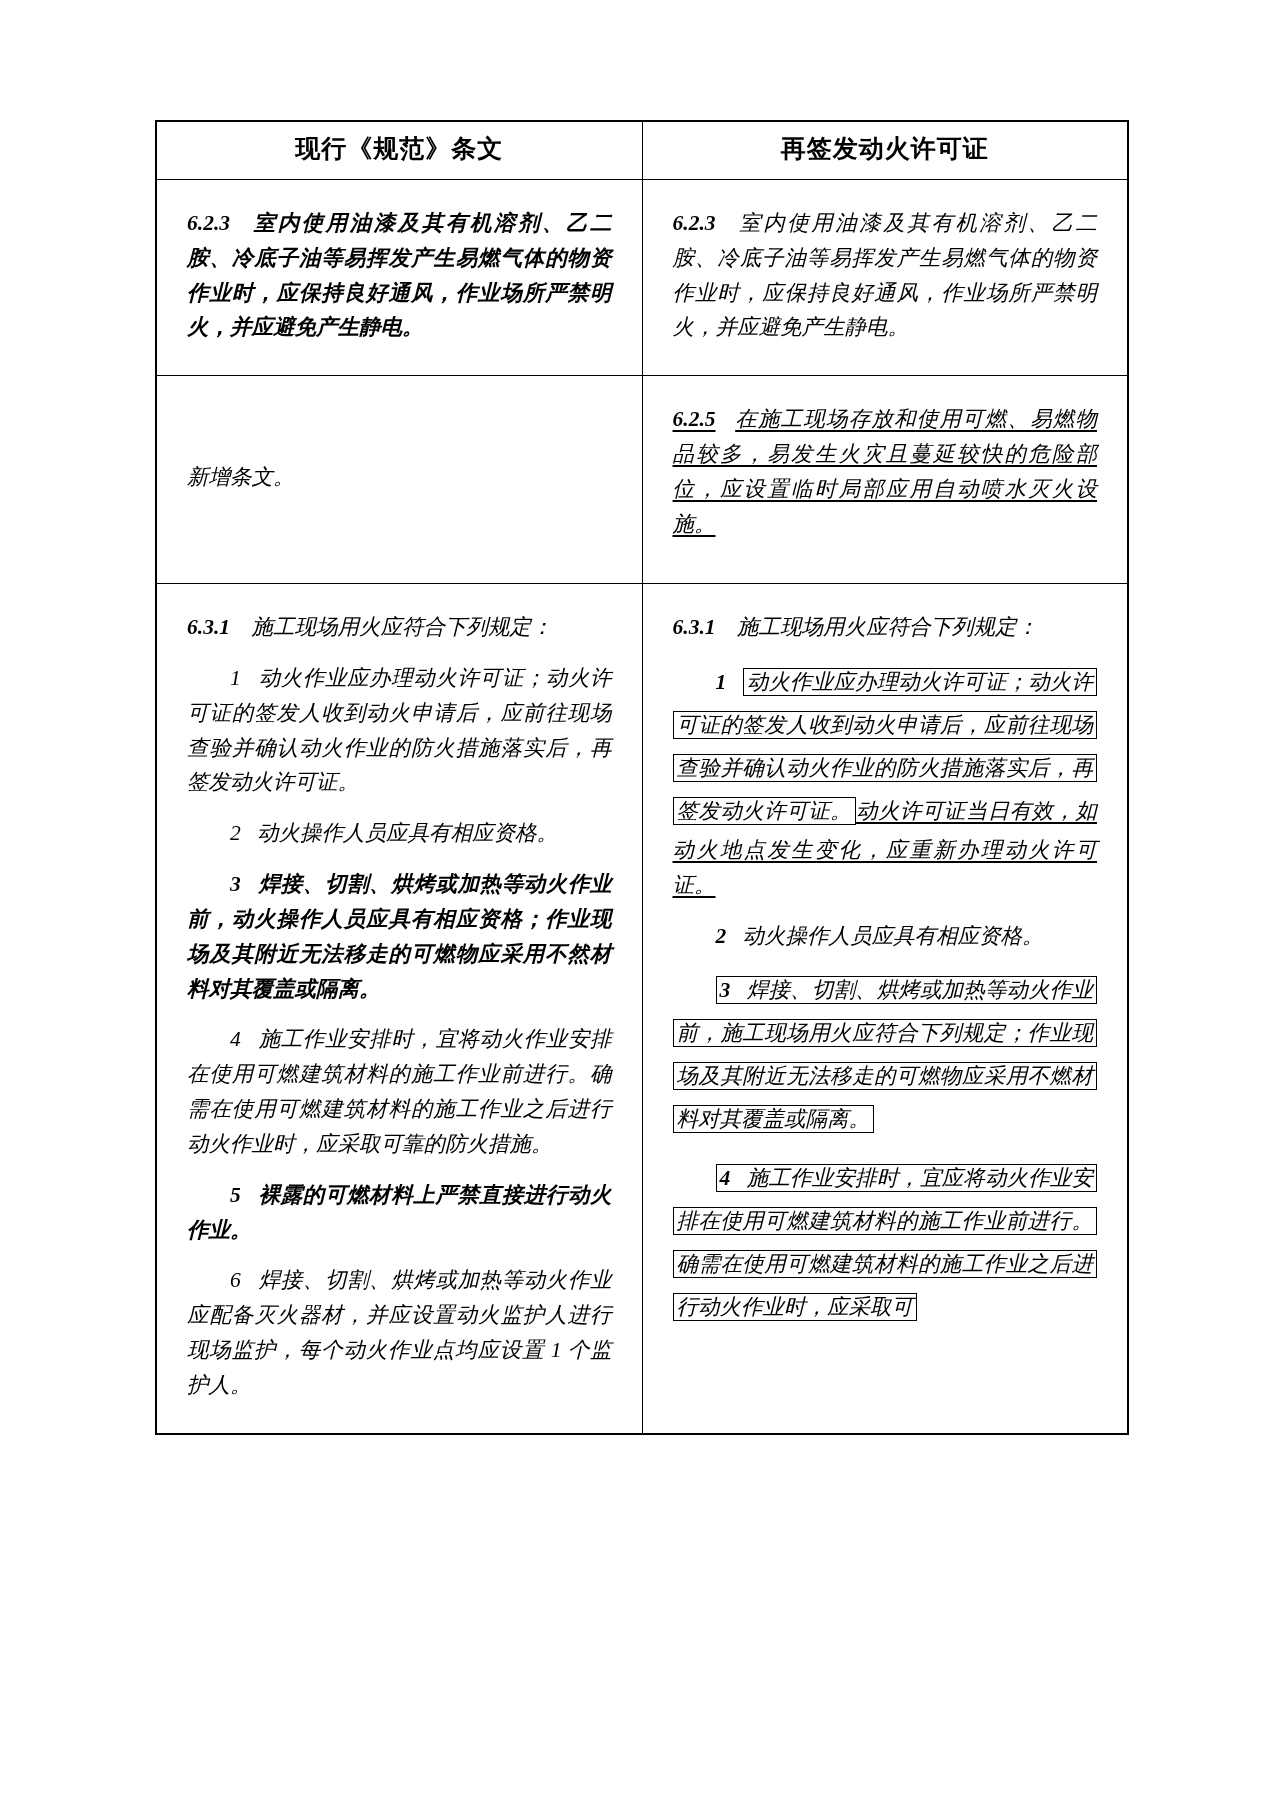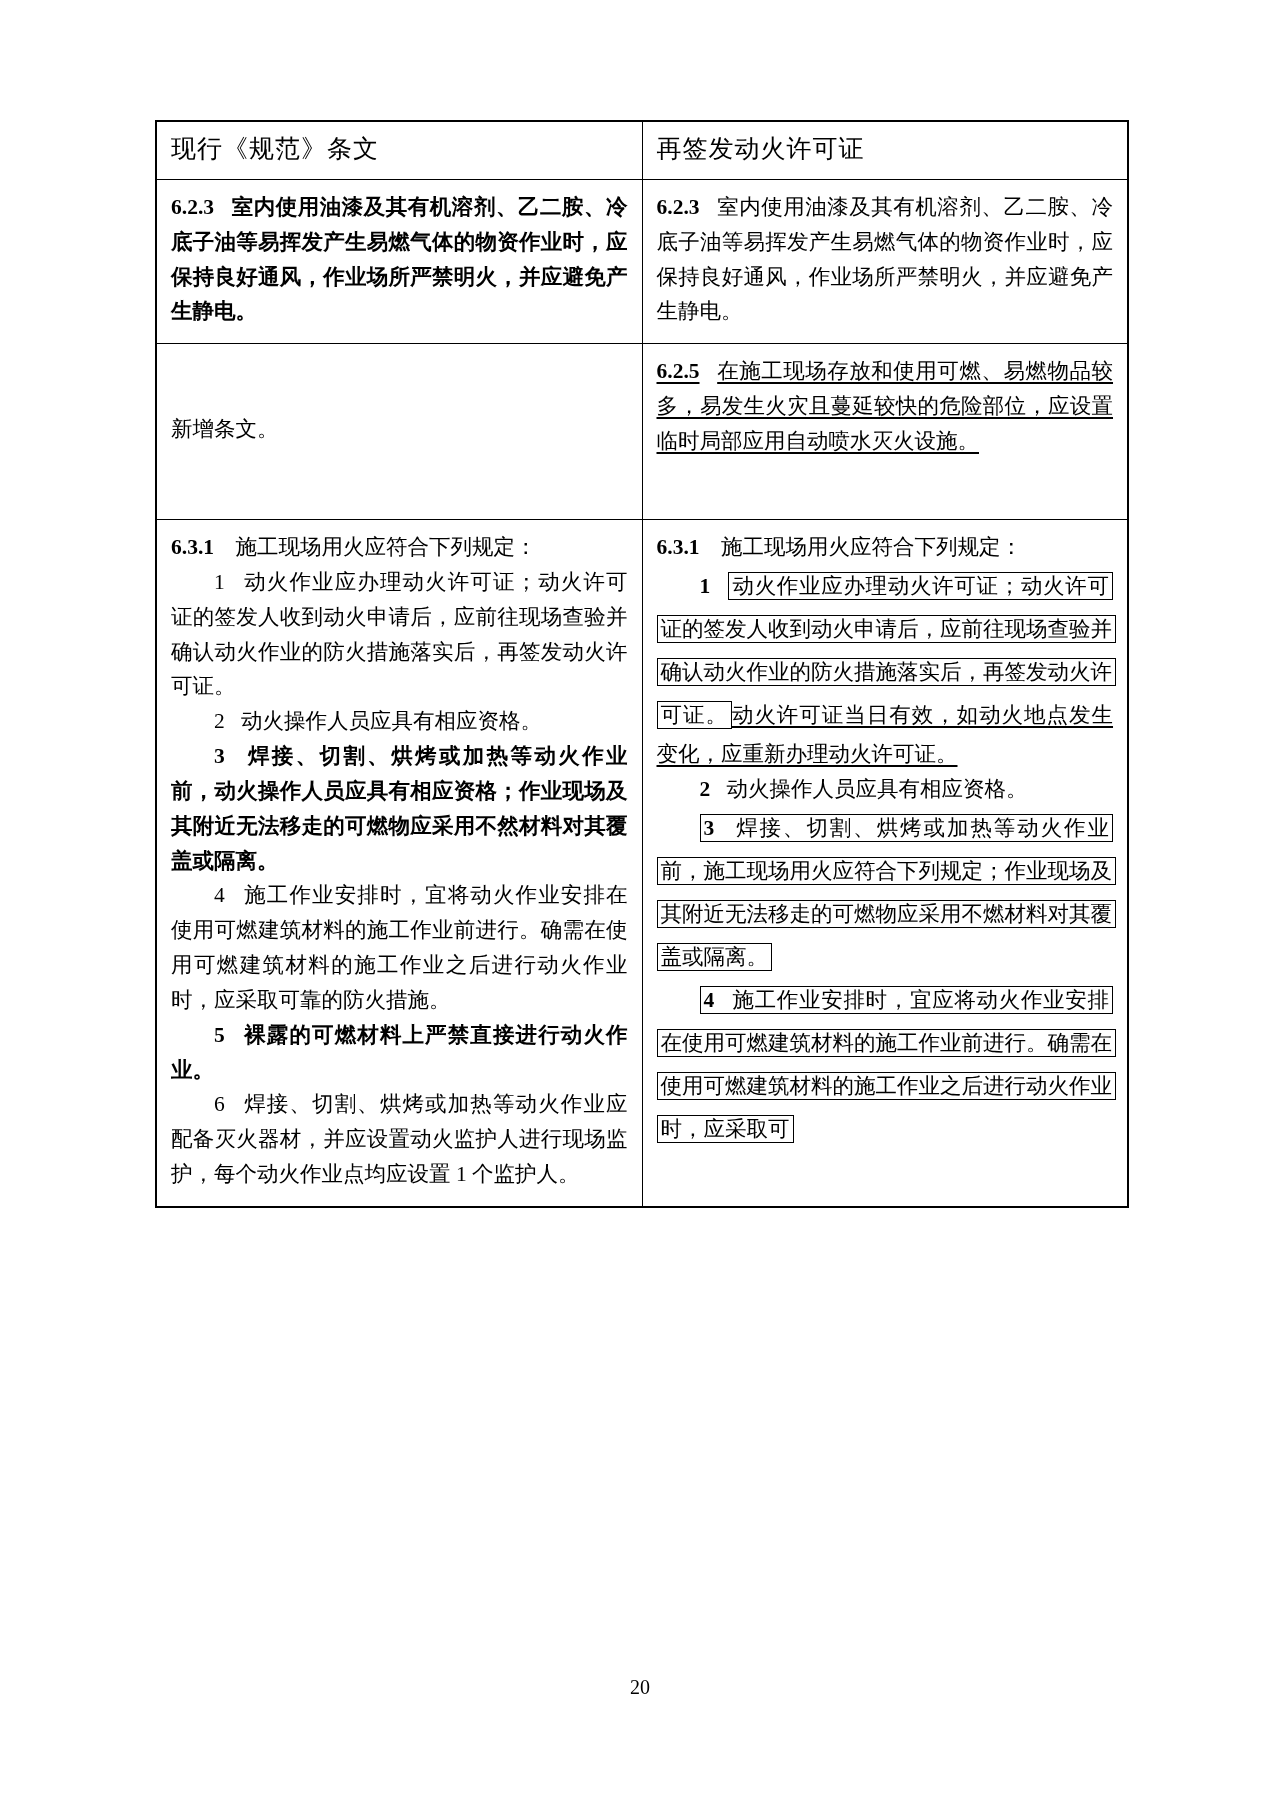--- a/index.html
+++ b/index.html
@@ -28,34 +28,35 @@
     border: 2px solid #000;
   }
   table.cmp td, table.cmp th {
     border: 1.5px solid #000;
     vertical-align: top;
     padding: 10px 14px 14px 14px;
   }
   col.left { width: 486px; }
   col.right { width: 486px; }
   .hdr {
-    text-align: left;
+    text-align: center;
     font-size: 25px;
-    font-weight: normal;
+    font-weight: bold;
     padding: 16px 10px 18px 10px;
     letter-spacing: 1px;
   }
   .cell {
     font-size: 21.5px;
     line-height: 1.62;
     text-align: justify;
     text-justify: inter-ideograph;
   }
   .cell p {
-    margin: 0;
+    margin: 16px;
+    font-style: italic;
   }
   .ind2 { text-indent: 2em; }
   .b { font-weight: bold; }
   .u { text-decoration: underline; text-underline-offset: 4px; }
   .center-note {
     text-align: left;
     font-size: 21.5px;
     padding-top: 58px;
     padding-bottom: 58px;
   }
@@ -128,14 +129,13 @@
           <p><span class="b">6.3.1</span>&nbsp;&nbsp;&nbsp;&nbsp;<span>施工现场用火应符合下列规定：</span></p>
           <p class="ind2"><span class="b">1</span>&nbsp;&nbsp;&nbsp;<span class="boxed">动火作业应办理动火许可证；动火许可证的签发人收到动火申请后，应前往现场查验并确认动火作业的防火措施落实后，再签发动火许可证。</span><span class="u">动火许可证当日有效，如动火地点发生变化，应重新办理动火许可证。</span></p>
           <p class="ind2"><span class="b">2</span>&nbsp;&nbsp;&nbsp;<span>动火操作人员应具有相应资格。</span></p>
           <p class="ind2"><span class="boxed"><span class="b">3</span>&nbsp;&nbsp;&nbsp;<span>焊接、切割、烘烤或加热等动火作业前，施工现场用火应符合下列规定；作业现场及其附近无法移走的可燃物应采用不燃材料对其覆盖或隔离。</span></span></p>
           <p class="ind2"><span class="boxed"><span class="b">4</span>&nbsp;&nbsp;&nbsp;<span>施工作业安排时，宜应将动火作业安排在使用可燃建筑材料的施工作业前进行。确需在使用可燃建筑材料的施工作业之后进行动火作业时，应采取可</span></span></p>
         </td>
       </tr>
     </tbody>
   </table>
 
-  <div class="pagenum">20</div>
 </div>
 
 </body></html>

